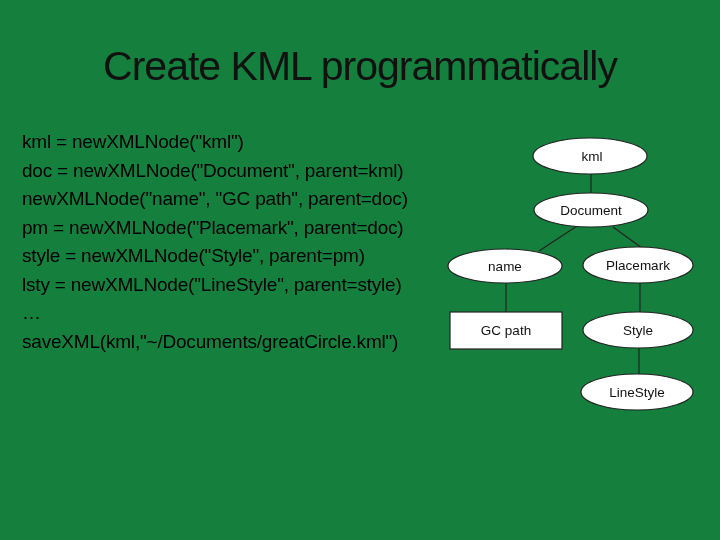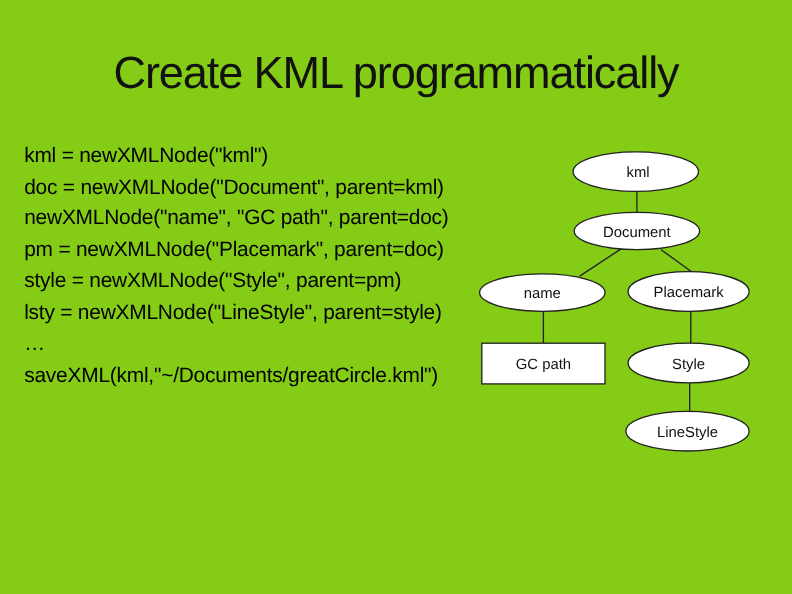--- a/index.html
+++ b/index.html
@@ -5,21 +5,21 @@
   * { margin: 0; padding: 0; box-sizing: border-box; }
   html, body {
     width: 720px; height: 540px;
     background: #ffffff;
     font-family: "Liberation Sans", "DejaVu Sans", sans-serif;
     overflow: hidden;
   }
   .slide {
     position: relative;
     width: 720px; height: 540px;
-    background: #84cc16;
+    background: #15803d;
   }
   .slide-title {
     position: absolute;
     top: 42px; left: 0;
     width: 720px;
     text-align: center;
     font-size: 41px;
     line-height: 48px;
     font-weight: 400;
     letter-spacing: -1px;
@@ -31,21 +31,21 @@
     top: 128px; left: 22px;
     width: 420px;
     font-size: 19px;
     line-height: 28.5px;
     letter-spacing: -0.2px;
     color: #000000;
   }
   .code-line { white-space: nowrap; }
   .diagram {
     position: absolute;
-    top: 130px; left: 428px;
+    top: 130px; left: 440px;
     width: 266px; height: 290px;
   }
   .diagram svg { display: block; }
   .node-shape { fill: #ffffff; stroke: #222222; stroke-width: 1.2; }
   .edge { stroke: #222222; stroke-width: 1.2; }
   .node-label {
     font-family: "Liberation Sans", "DejaVu Sans", sans-serif;
     font-size: 13.5px;
     fill: #111111;
     text-anchor: middle;

